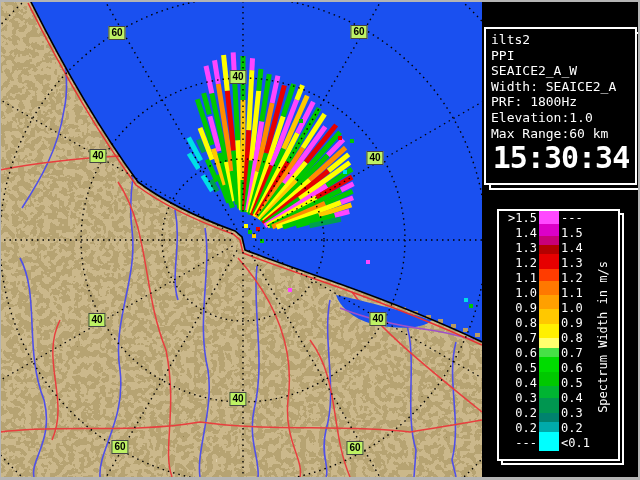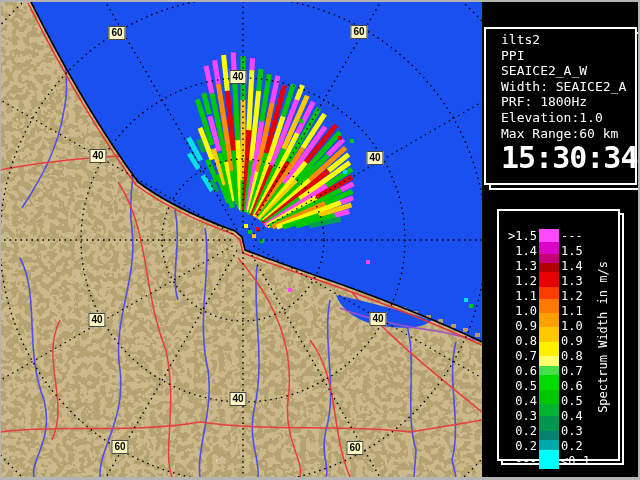--- a/index.html
+++ b/index.html
@@ -8,35 +8,35 @@
   
   .frame{position:absolute;background:#b4b4b4;z-index:40;}
   .frame-top{left:0;top:0;width:640px;height:2px;}
   .frame-bottom{left:0;bottom:0;width:640px;height:3px;}
   .frame-right{right:0;top:0;width:2px;height:480px;}
   .frame-left{left:0;top:0;width:1px;height:480px;}
 
   
   #map-wrap{position:absolute;left:1px;top:2px;width:481px;height:475px;overflow:hidden;}
   #map-wrap svg{position:absolute;left:0;top:0;}
-  .range-label{position:absolute;transform:translate(-50%,-50%);background:#fef9c3;color:#000;
+  .range-label{position:absolute;transform:translate(-50%,-50%);background:#bef264;color:#000;
      font:bold 10px "Liberation Sans",sans-serif;line-height:12px;padding:0 2px;
      border:1px solid #444;z-index:5;}
 
   
   .shadow-box{position:absolute;border:2px solid #fff;background:#000;box-sizing:border-box;z-index:1;}
   .info-panel{position:absolute;left:484px;top:27px;width:153px;height:158px;border:2px solid #fff;
-     background:#000;color:#fff;box-sizing:border-box;padding:3px 4px 0 15px;z-index:2;}
+     background:#000;color:#fff;box-sizing:border-box;padding:3px 4px 0 5px;z-index:2;}
   .info-line{font:13px/15.6px "DejaVu Sans Mono",monospace;white-space:pre;}
   .info-time{font:bold 30px/31px "DejaVu Sans Mono",monospace;letter-spacing:-1px;margin-top:1px;text-align:center;}
   .info-date{font:bold 17px/19px "DejaVu Sans Mono",monospace;letter-spacing:-1px;}
 
   .legend-panel{position:absolute;left:497px;top:209px;width:123px;height:252px;border:2px solid #fff;
      background:#000;box-sizing:border-box;z-index:2;}
-  .legend-grid{position:absolute;left:5px;top:18px;display:flex;}
+  .legend-grid{position:absolute;left:5px;top:0;display:flex;}
   .legend-col{display:flex;flex-direction:column;}
   .legend-lab{height:15px;font:12px/15px "DejaVu Sans Mono",monospace;color:#fff;white-space:pre;}
   .col-left{width:33px;text-align:right;padding-right:2px;}
   .col-right{width:36px;text-align:left;padding-left:2px;}
   .legend-bar{width:20px;height:240px;}
   .legend-title{position:absolute;left:-12px;top:119px;width:232px;text-align:center;
      transform:rotate(-90deg);font:12px "DejaVu Sans Mono",monospace;color:#fff;}
 </style>
 </head>
 <body>

